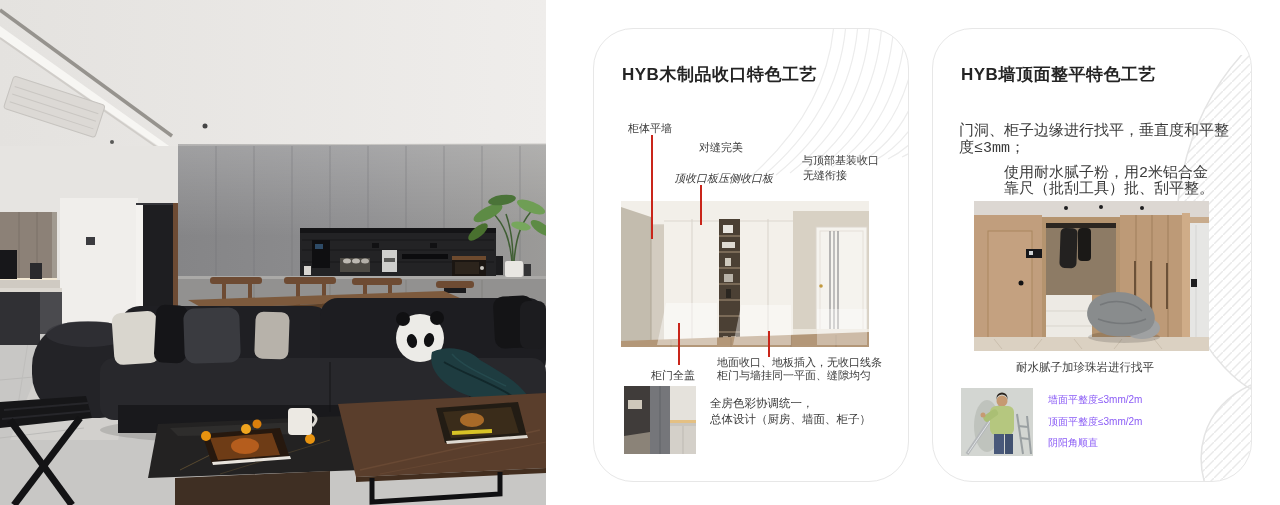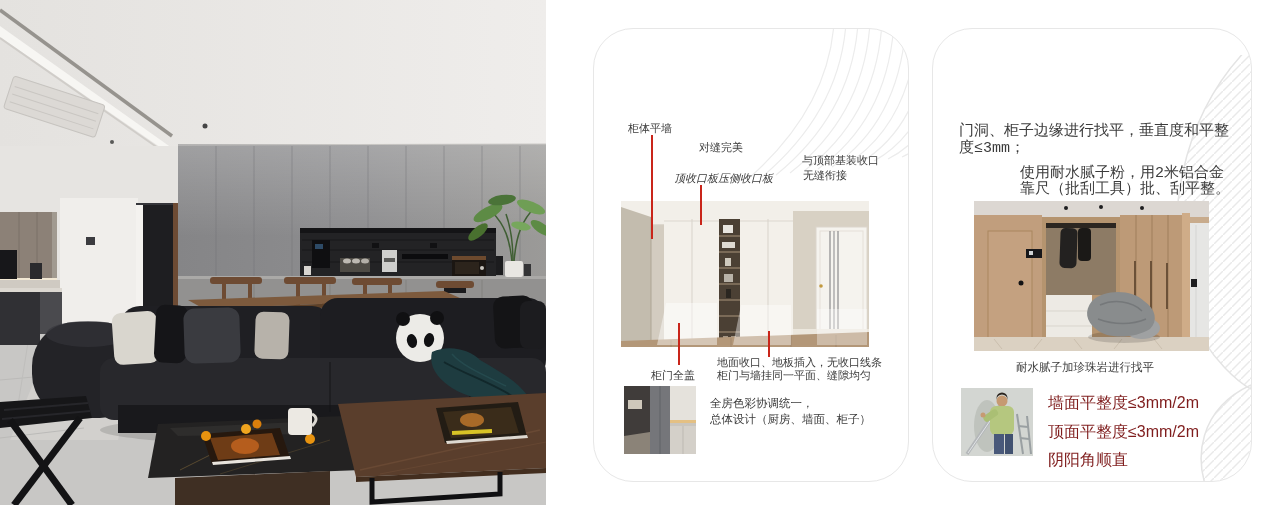--- a/index.html
+++ b/index.html
@@ -11,23 +11,23 @@
           border:1.5px solid #e7e7e7; border-radius:40px; overflow:hidden; }
   .card-1 { left:593px; width:316px; }
   .card-2 { left:932px; width:320px; }
   .card h2 { position:absolute; font-size:17px; font-weight:bold; color:#242424; letter-spacing:0.5px; white-space:nowrap; }
   .lbl { position:absolute; font-size:11px; color:#3b3b3b; white-space:nowrap; line-height:14px; }
   .leader { position:absolute; width:2px; background:#c9251a; z-index:5; }
   .fig { position:absolute; }
   .fig svg { display:block; }
   .note { position:absolute; font-size:11px; color:#3b3b3b; line-height:13.5px; white-space:nowrap; }
   .para { position:absolute; font-size:15px; color:#3b3b3b; white-space:nowrap;font-family:Liberation Mono, monospace; }
-  .p1 { line-height:17px; } .p2 { line-height:16px;margin-left:16px; }
+  .p1 { line-height:17px; } .p2 { line-height:16px; }
   .caption { position:absolute; font-size:11.5px; color:#3b3b3b; white-space:nowrap; }
-  .specs { position:absolute; list-style:none; font-size:16px; color:#7f1d1d; }
+  .specs { position:absolute; list-style:none; font-size:10px; color:#8b5cf6; }
   .specs li { margin-bottom:7.5px; white-space:nowrap; }
   .deco { position:absolute; pointer-events:none; }
   .deco-1 { top:0; right:0; }
   .deco-2 { top:26px; right:0; }
   .summary-line { position:absolute; font-size:11.5px; color:#3b3b3b; white-space:nowrap; }
 </style>
 </head>
 <body>
 
 <div class="stage">
@@ -292,20 +292,21 @@
           <path d="M100,140 Q170,90 176,-6"></path>
         <path d="M114,138 Q182,92 188,-6"></path>
           <path d="M128,136 Q194,94 200,-6"></path>
         <path d="M142,134 Q206,96 212,-6"></path>
           <path d="M156,132 Q218,98 224,-6"></path>
         <path d="M170,130 Q230,100 236,-6"></path>
           <path d="M184,128 Q242,102 248,-6"></path>
       </g>
     </svg>
 
+    <h2 style="left:28px; top:34px;">HYB木制品收口特色工艺</h2>
 
     <span class="lbl" style="left:34px; top:92px;">柜体平墙</span>
     <div class="leader" style="left:57px; top:106px; height:104px;"></div>
 
     <span class="lbl" style="left:105px; top:111px;">对缝完美</span>
 
     <span class="lbl" style="left:80px; top:142px;font-style:italic;">顶收口板压侧收口板</span>
     <div class="leader" style="left:106px; top:156px; height:40px;"></div>
 
     <span class="lbl" style="left:208px; top:124px;">与顶部基装收口</span>
@@ -399,20 +400,21 @@
         <pattern id="hat" width="9" height="9" patternUnits="userSpaceOnUse">
           <path d="M-2,11 L11,-2" stroke="#e9e9e9" stroke-width="1.4"></path>
         </pattern>
       </defs>
       <path d="M100,-10 C30,60 8,170 40,260 C58,306 92,330 100,334 Z" fill="url(#hat)"></path>
       <path d="M100,-10 C30,60 8,170 40,260 C58,306 92,330 100,334" stroke="#e4e4e4" stroke-width="1.5" fill="none"></path>
       <path d="M100,330 C52,352 36,402 64,452 C76,472 92,482 100,484 Z" fill="url(#hat)"></path>
       <path d="M100,330 C52,352 36,402 64,452" stroke="#e4e4e4" stroke-width="1.5" fill="none"></path>
     </svg>
 
+    <h2 style="left:28px; top:34px;">HYB墙顶面整平特色工艺</h2>
 
     <div class="para p1" style="left:26px; top:94px;">
       <div>门洞、柜子边缘进行找平，垂直度和平整</div>
       <div>度≤3mm；</div>
     </div>
 
     <div class="para p2" style="left:71px; top:137px;">
       <div>使用耐水腻子粉，用2米铝合金</div>
       <div>靠尺（批刮工具）批、刮平整。</div>
     </div>

